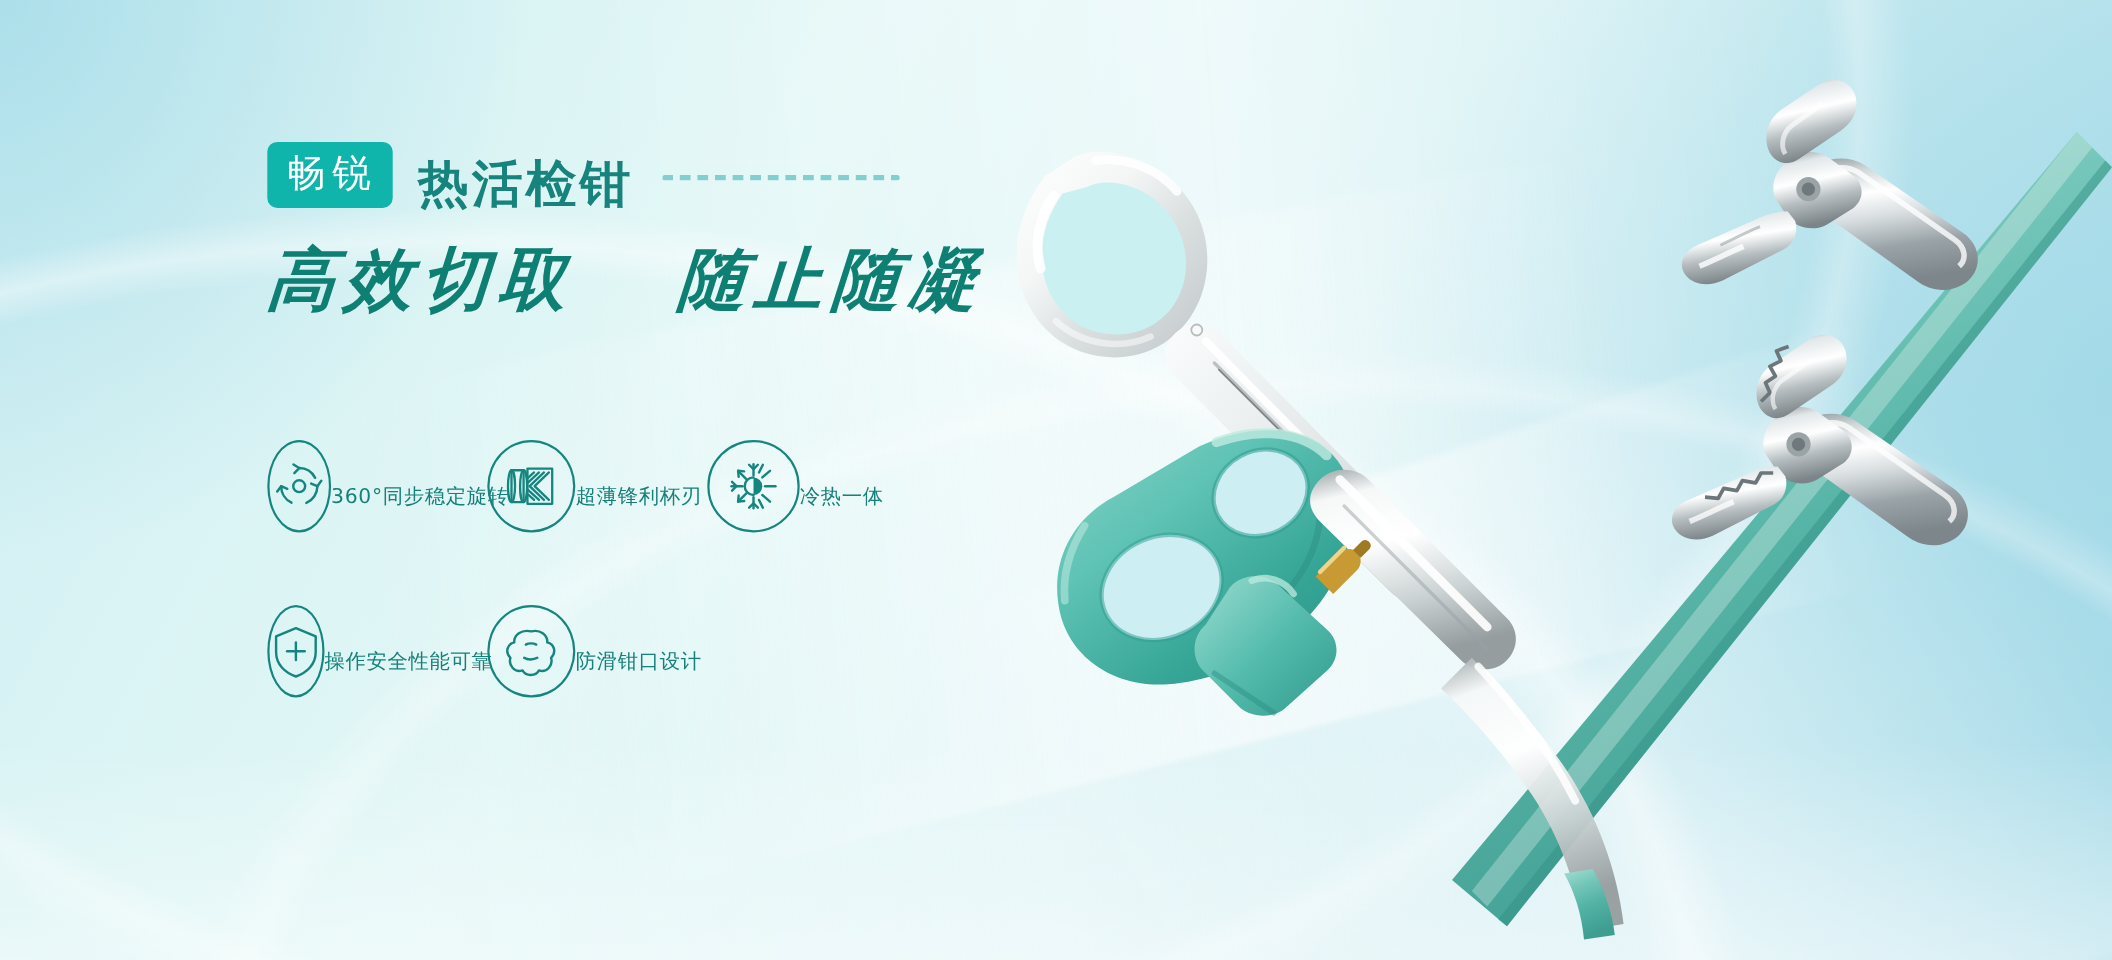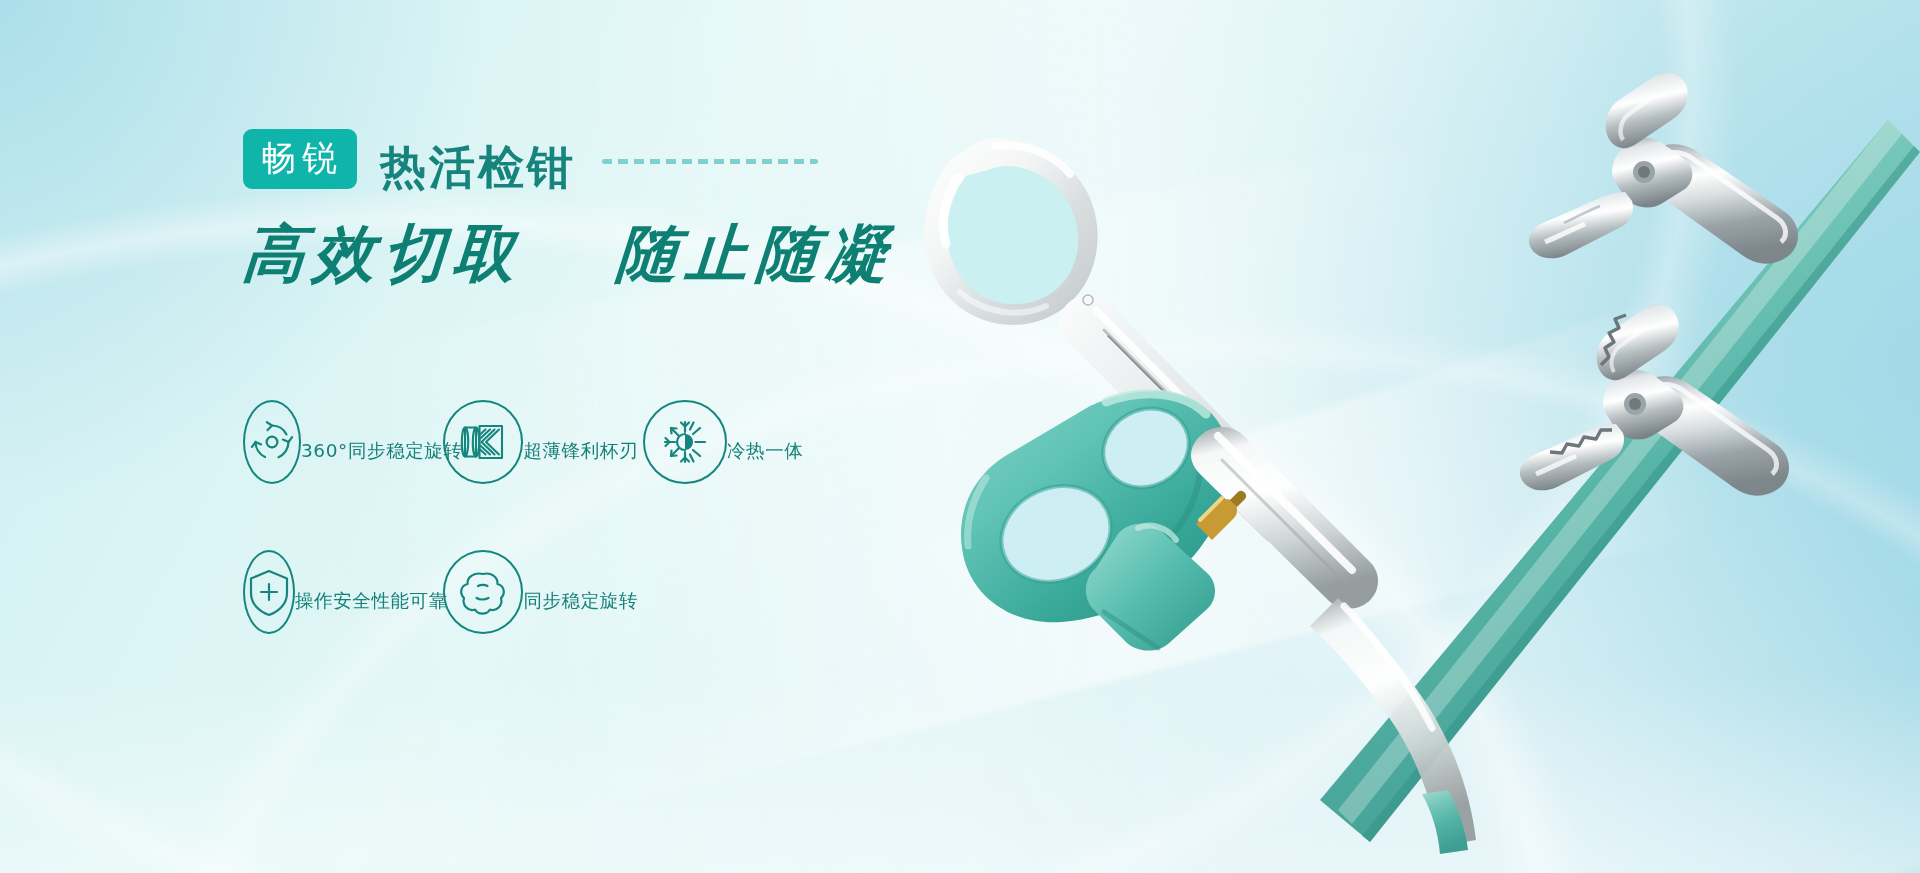--- a/index.html
+++ b/index.html
@@ -221,21 +221,21 @@
       <div class="feature">
         <div class="ficon">
           <svg width="54" height="50" viewBox="0 0 54 50" fill="none" stroke="#14867f" stroke-width="2.2" stroke-linecap="round" stroke-linejoin="round">
             <path d="M27 7 C35 5 42 10 41.5 17 C48 18.5 50 26 45 31 C47 38 41 45 34 42.5
                      C31 48 22 48 19 42.5 C12 45 6 38 8 31 C3 26 5 18.5 11.5 17
                      C11 10 18 5 27 7 Z"></path>
             <path d="M22 19 C24.5 17.5 29 17.5 31.5 19"></path>
             <path d="M20.5 31 C23.5 33 29 33 32.5 31"></path>
           </svg>
         </div>
-        <div class="flabel">同步稳定旋转</div>
+        <div class="flabel">防滑钳口设计</div>
       </div>
 
     </div>
   </div>
 
   <div class="product">
     <svg width="1020" height="873" viewBox="0 0 1020 873" fill="none" aria-hidden="true">
       <defs>
         <linearGradient id="gWhite" x1="0" y1="0" x2="1" y2="1">
           <stop offset="0" stop-color="#ffffff"></stop>

